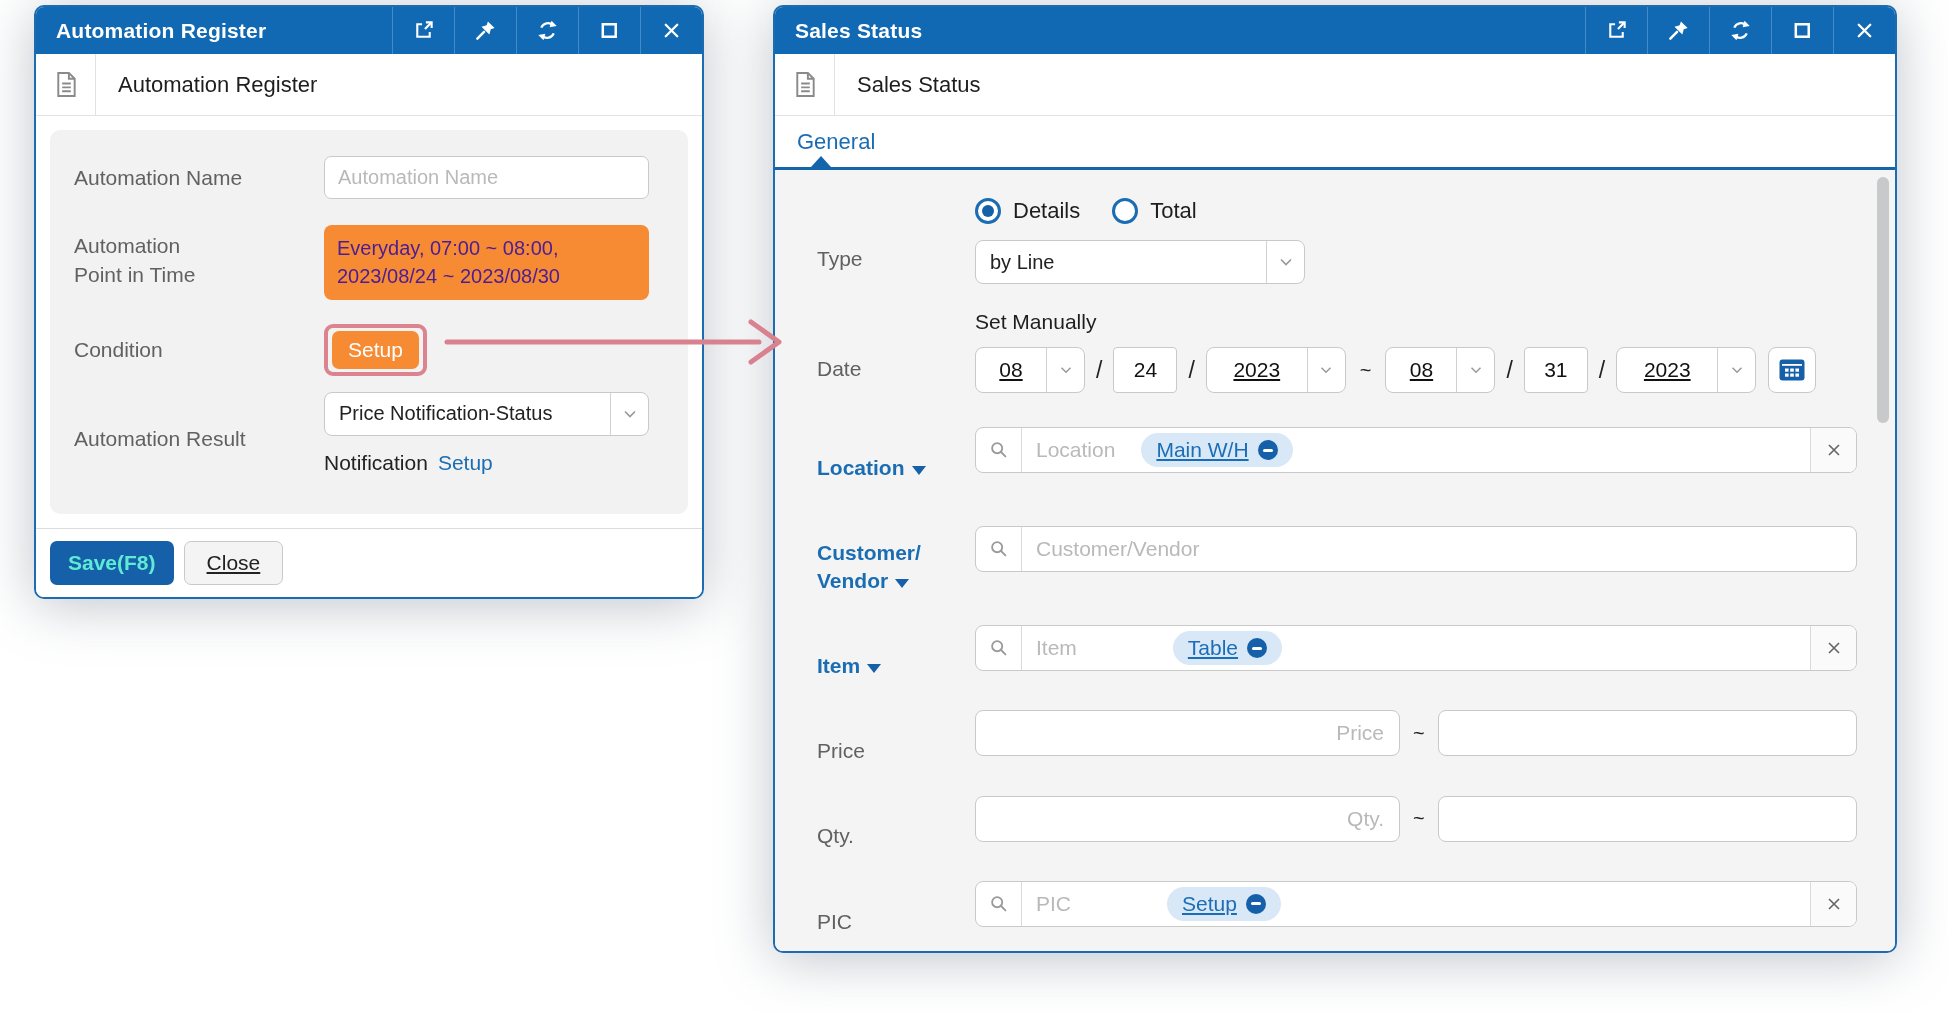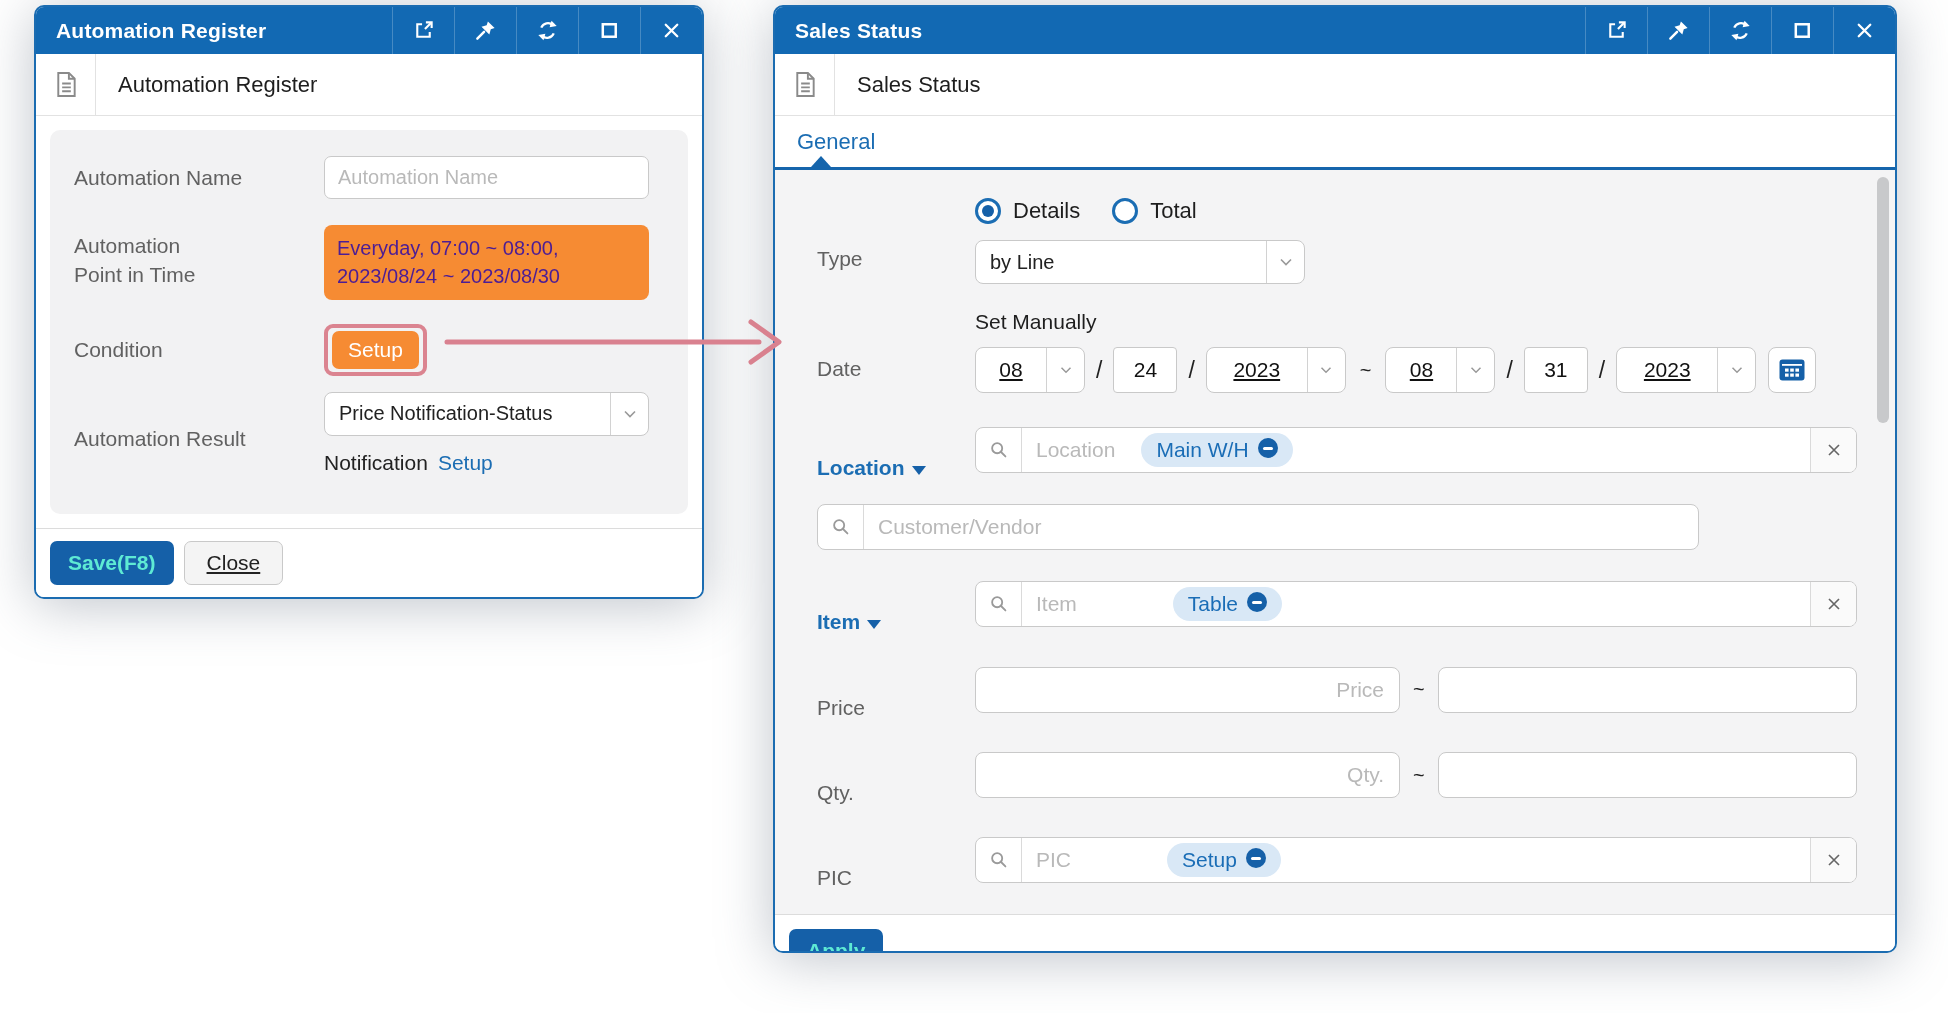--- a/index.html
+++ b/index.html
@@ -111,22 +111,22 @@
     display:flex; align-items:center; justify-content:center; margin-left:12px; cursor:pointer; }
 
   .sgroup { display:flex; align-items:stretch; width:882px; height:46px; background:#fff;
     border:1px solid #c9c9c9; border-radius:8px; overflow:hidden; }
   .sg-icon { width:46px; display:flex; align-items:center; justify-content:center;
     border-right:1px solid #dadada; }
   .sg-body { flex:1; display:flex; align-items:center; padding-left:14px; cursor:text; }
   .sg-ph { font-size:21px; color:#b9b9b9; }
   .sg-clear { width:46px; display:flex; align-items:center; justify-content:center;
     border-left:1px solid #dadada; background:#fafafa; cursor:pointer; }
-  .chip { display:inline-flex; align-items:flex-start; gap:9px; background:#d9e8f6; color:#1a6db6;
-    border-radius:999px; padding:5px 15px; font-size:21px; cursor:pointer; }
+  .chip { display:inline-flex; align-items:center; gap:9px; background:#d9e8f6; color:#1a6db6;
+    border-radius:999px; padding:5px 15px; font-size:21px; cursor:pointer;text-decoration:underline; }
   .chip-near { margin-left:26px; } .chip-far { margin-left:96px; }
   .chip-x { width:20px; height:20px; border-radius:50%; background:#1560a8; display:inline-flex;
     align-items:center; justify-content:center; cursor:pointer; }
   .chip-x-bar { width:10px; height:3px; background:#fff; border-radius:2px; }
 
   .pr-input { width:425px; height:46px; border:1px solid #c9c9c9; border-radius:8px; background:#fff;
     font-size:21px; font-family:inherit; color:#222; padding:0 15px; text-align:right; outline:none; }
   .pr-input::placeholder { color:#b9b9b9; }
   .pr-input2 { width:419px; text-align:left; }
   .ptilde { font-size:20px; color:#222; margin:0 13px; }
@@ -401,20 +401,24 @@
           </div>
           <div class="sg-clear">
               <svg width="20" height="20" viewBox="0 0 24 24">
                 <path d="M6 6 L18 18 M18 6 L6 18" stroke="#666" stroke-width="2"></path>
               </svg>
             </div>
         </div>
       </div>
 
       <div class="row">
+        <div class="row-label blue">
+          <div>Customer/</div>
+          <div><span>Vendor</span><span class="tri-down"></span></div>
+        </div>
         <div class="sgroup">
           <div class="sg-icon">
               <svg width="22" height="22" viewBox="0 0 24 24">
                 <circle cx="10" cy="10" r="5.5" fill="none" stroke="#9a9a9a" stroke-width="2"></circle>
                 <path d="M14.2 14.2 L19 19" stroke="#9a9a9a" stroke-width="2" stroke-linecap="round"></path>
               </svg>
             </div>
           <div class="sg-body">
             <span class="sg-ph">Customer/Vendor</span>
           </div>

